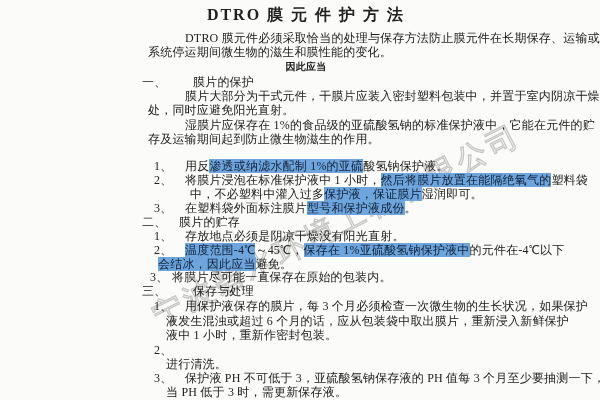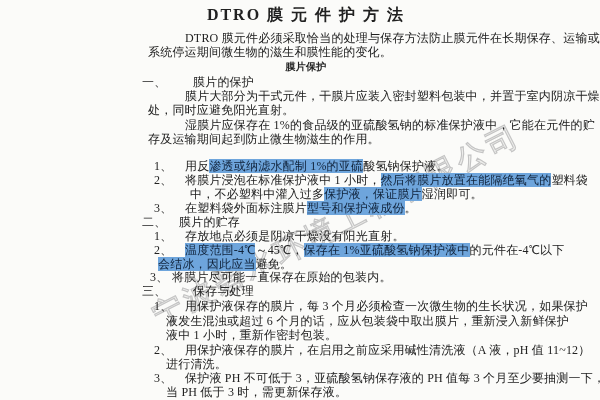--- a/index.html
+++ b/index.html
@@ -32,21 +32,21 @@
   }
 </style>
 </head>
 <body>
 
 <div id="page" style="background: rgb(251, 251, 249); color: rgb(33, 33, 33);">
   <div id="watermark">宁波碧水环境工程有限公司</div>
 <div class="line center bold" style="top: 9px; font-size: 16px; letter-spacing: 2px;"><span>DTRO 膜 元 件 护 方 法</span></div>
     <div class="line" style="left: 185px; top: 33px;"><span>DTRO 膜元件必须采取恰当的处理与保存方法防止膜元件在长期保存、运输或</span></div>
     <div class="line" style="left: 148px; top: 47px;"><span>系统停运期间微生物的滋生和膜性能的变化。</span></div>
-    <div class="line center bold" style="top: 61px; font-size: 10px;"><span>膜片保护</span></div>
+    <div class="line center bold" style="top: 61px; font-size: 10px;"><span>因此应当</span></div>
     <div class="line" style="left: 142px; top: 77px;"><span>一、</span></div>
     <div class="line" style="left: 193px; top: 77px;"><span>膜片的保护</span></div>
     <div class="line" style="left: 185px; top: 91px;"><span>膜片大部分为干式元件，干膜片应装入密封塑料包装中，并置于室内阴凉干燥</span></div>
     <div class="line" style="left: 148px; top: 105px;"><span>处，同时应避免阳光直射。</span></div>
     <div class="line" style="left: 185px; top: 120px;"><span>湿膜片应保存在 1%的食品级的亚硫酸氢钠的标准保护液中，它能在元件的贮</span></div>
     <div class="line" style="left: 148px; top: 134px;"><span>存及运输期间起到防止微生物滋生的作用。</span></div>
     <div class="line" style="left: 154px; top: 161px;"><span>1、</span></div>
     <div class="line" style="left: 185px; top: 161px; text-align: right;"><span>用反</span><span class="hl">渗透或纳滤水配制 1%的亚硫</span><span>酸氢钠保护液。</span></div>
     <div class="line" style="left: 154px; top: 175px;"><span>2、</span></div>
     <div class="line" style="left: 185px; top: 175px;"><span>将膜片浸泡在标准保护液中 1 小时，</span><span class="hl">然后将膜片放置在能隔绝氧气的</span><span>塑料袋</span></div>
@@ -62,18 +62,17 @@
     <div class="line" style="left: 158px; top: 259px;"><span class="hl">会结冰，因此应当</span><span>避免。</span></div>
     <div class="line" style="left: 150px; top: 272px;"><span>3、</span></div>
     <div class="line" style="left: 172px; top: 272px;"><span>将膜片尽可能一直保存在原始的包装内。</span></div>
     <div class="line" style="left: 142px; top: 286px;"><span>三、</span></div>
     <div class="line" style="left: 193px; top: 286px;"><span>保存与处理</span></div>
     <div class="line" style="left: 154px; top: 301px;"><span>1、</span></div>
     <div class="line" style="left: 185px; top: 301px;"><span>用保护液保存的膜片，每 3 个月必须检查一次微生物的生长状况，如果保护</span></div>
     <div class="line" style="left: 166px; top: 316px;"><span>液发生混浊或超过 6 个月的话，应从包装袋中取出膜片，重新浸入新鲜保护</span></div>
     <div class="line" style="left: 166px; top: 330px;"><span>液中 1 小时，重新作密封包装。</span></div>
     <div class="line" style="left: 154px; top: 345px;"><span>2、</span></div>
-    <div class="line" style="left: 185px; top: 345px;"><span>用保护液保存的膜片，在启用之前应采用碱性清洗液（A 液，pH 值 11~12）</span></div>
     <div class="line" style="left: 166px; top: 359px;"><span>进行清洗。</span></div>
     <div class="line" style="left: 154px; top: 373px;"><span>3、</span></div>
     <div class="line" style="left: 185px; top: 373px;"><span>保护液 PH 不可低于 3，亚硫酸氢钠保存液的 PH 值每 3 个月至少要抽测一下，</span></div>
     <div class="line" style="left: 166px; top: 387px;"><span>当 PH 低于 3 时，需更新保存液。</span></div>
   </div>
 
 </body></html>

